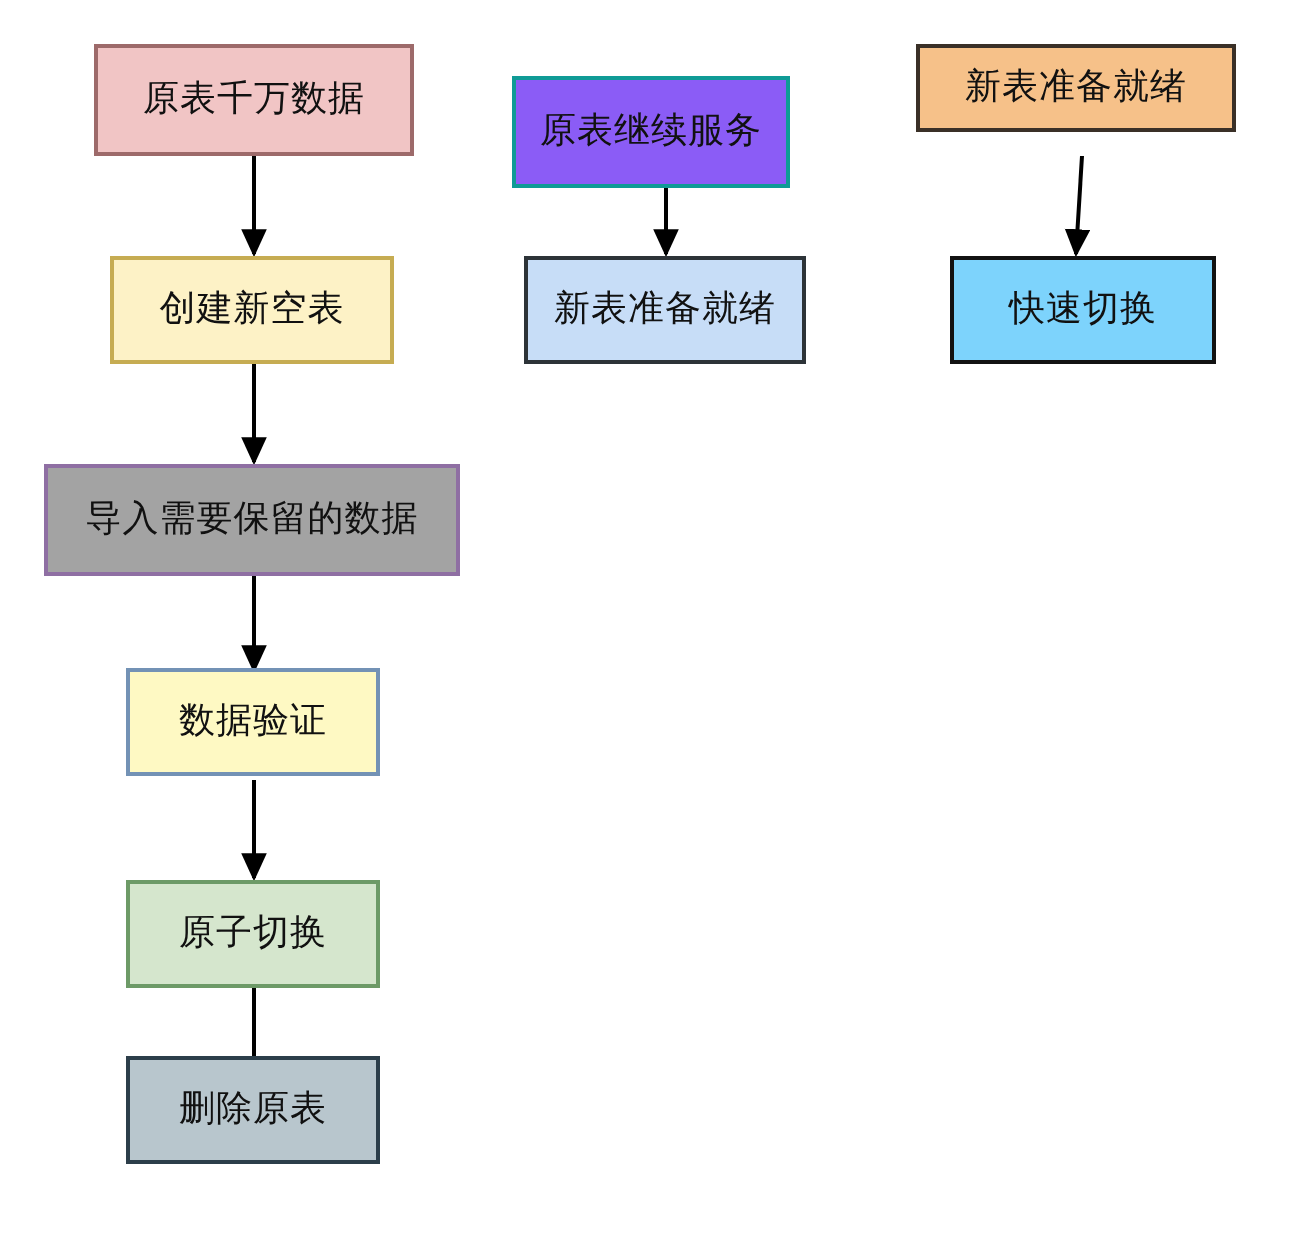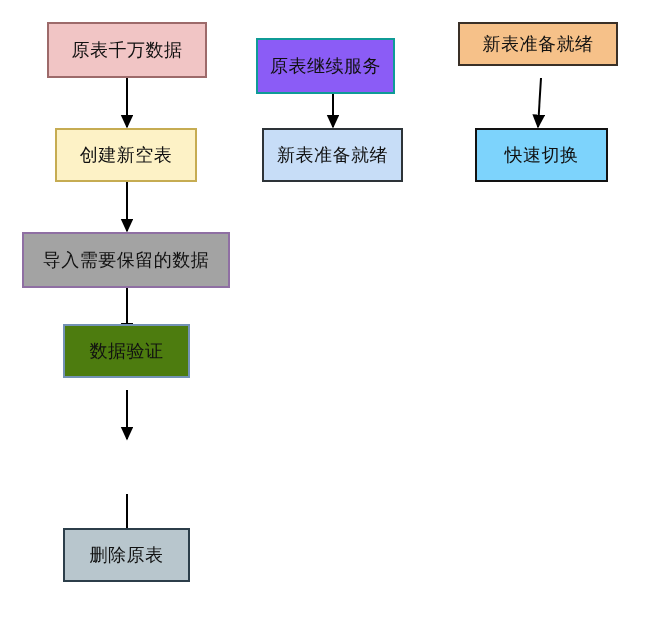--- a/index.html
+++ b/index.html
@@ -84,22 +84,25 @@
 
   <div class="node n-src" style="left: 47px; top: 22px; width: 160px; height: 56px; background: rgb(241, 197, 197); border-color: rgb(157, 106, 106); color: rgb(17, 17, 17);">
     <span class="node-label">原表千万数据</span>
   </div>
   <div class="node n-create" style="left: 55px; top: 128px; width: 142px; height: 54px; background: rgb(253, 242, 198); border-color: rgb(198, 172, 82); color: rgb(17, 17, 17);">
     <span class="node-label">创建新空表</span>
   </div>
   <div class="node n-import" style="left: 22px; top: 232px; width: 208px; height: 56px; background: #a3a3a3; border-color: rgb(143, 111, 163); color: rgb(17, 17, 17);">
     <span class="node-label">导入需要保留的数据</span>
   </div>
-  <div class="node n-verify" style="left: 63px; top: 324px; width: 127px; height: 54px; background: #4d7c0f; border-color: rgb(115, 146, 181); color: rgb(17, 17, 17);">
+  <div class="node n-verify" style="left: 63px; top: 334px; width: 127px; height: 54px; background: #fef9c3; border-color: rgb(115, 146, 181); color: rgb(17, 17, 17);">
     <span class="node-label">数据验证</span>
+  </div>
+  <div class="node n-atomic" style="left: 63px; top: 440px; width: 127px; height: 54px; background: rgb(213, 230, 205); border-color: rgb(109, 154, 103); color: rgb(17, 17, 17);">
+    <span class="node-label">原子切换</span>
   </div>
   <div class="node n-drop" style="left: 63px; top: 528px; width: 127px; height: 54px; background: rgb(184, 198, 205); border-color: rgb(44, 62, 74); color: rgb(17, 17, 17);">
     <span class="node-label">删除原表</span>
   </div>
   <div class="node n-serve" style="left: 256px; top: 22px; width: 139px; height: 56px; background: #8b5cf6; border-color: rgb(15, 155, 150); color: rgb(17, 17, 17); margin-top: 16px;">
     <span class="node-label">原表继续服务</span>
   </div>
   <div class="node n-seamless" style="left: 262px; top: 128px; width: 141px; height: 54px; background: rgb(199, 221, 247); border-color: rgb(45, 51, 56); color: rgb(17, 17, 17);">
     <span class="node-label">新表准备就绪</span>
   </div>

